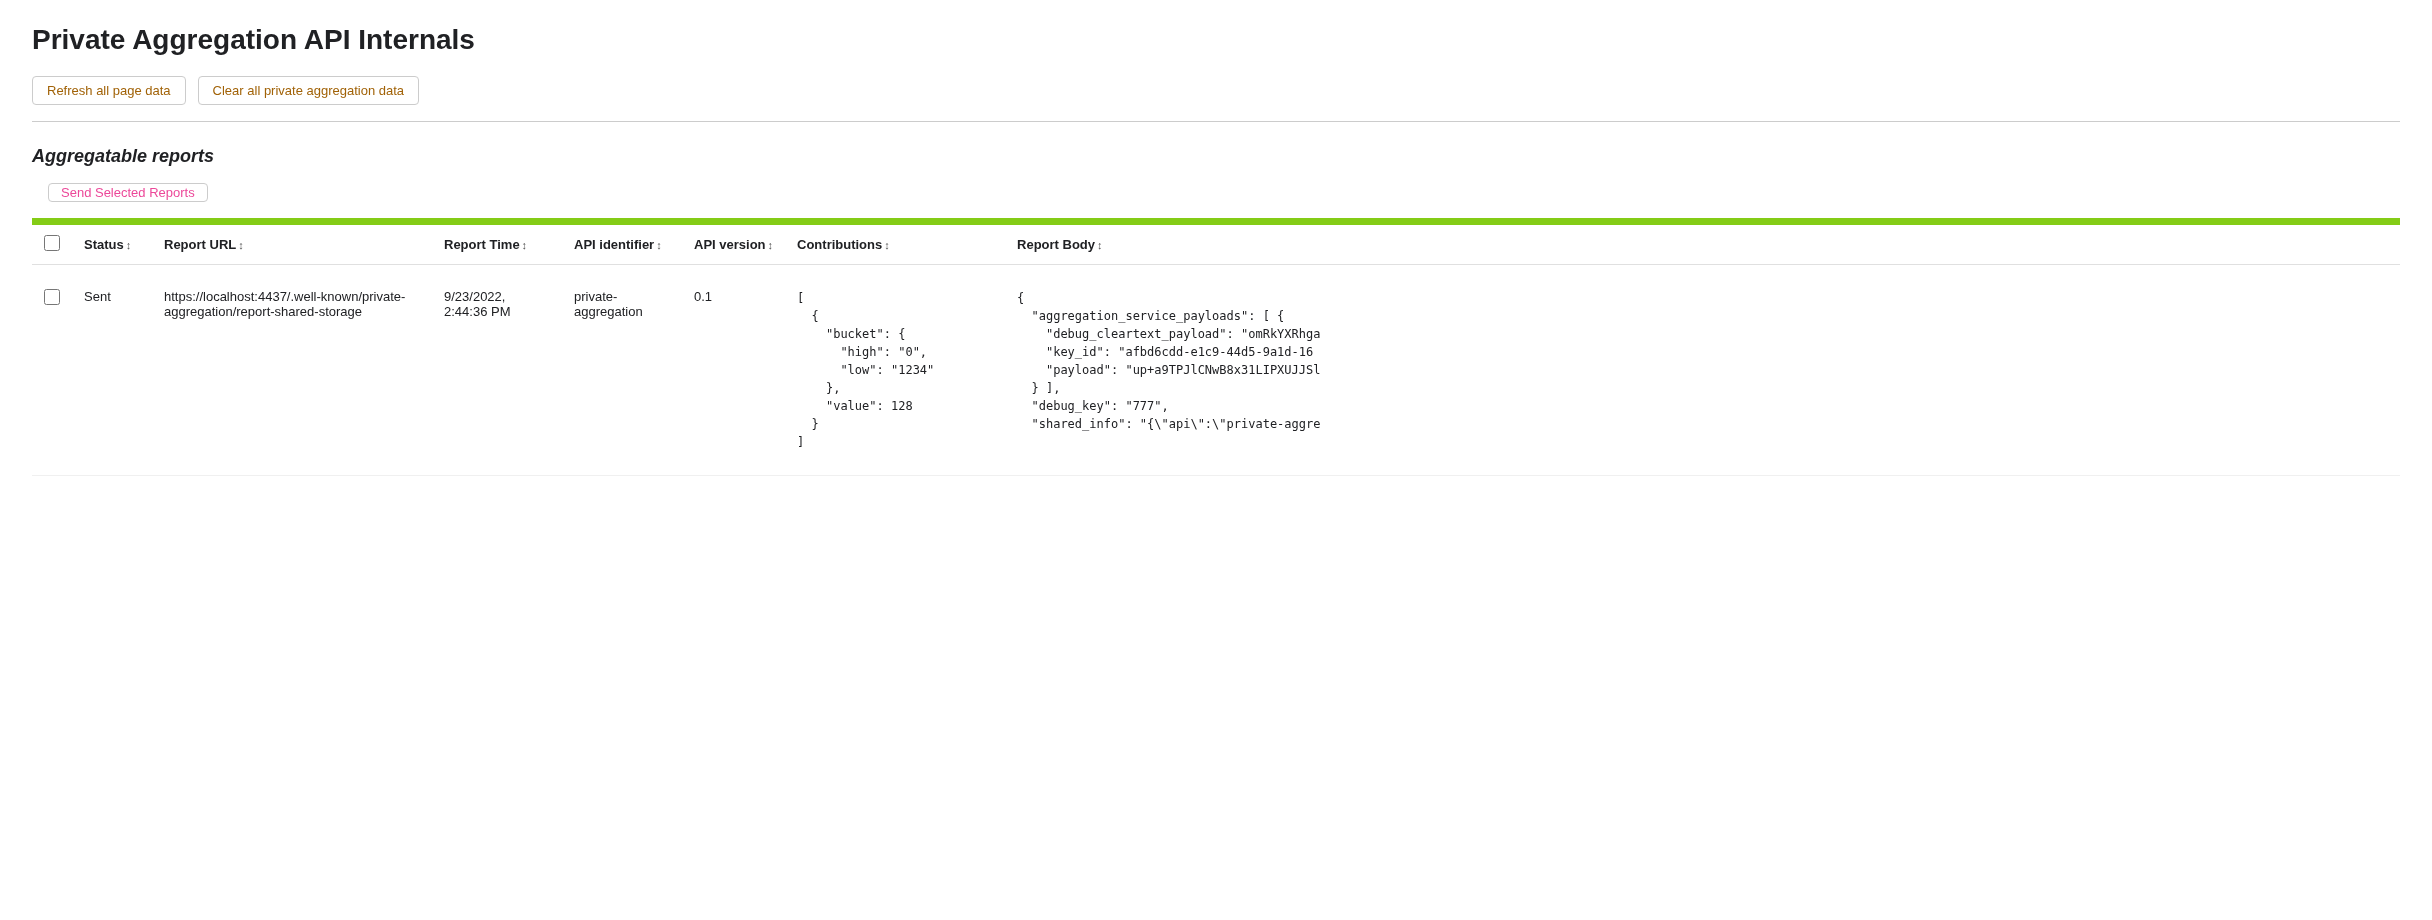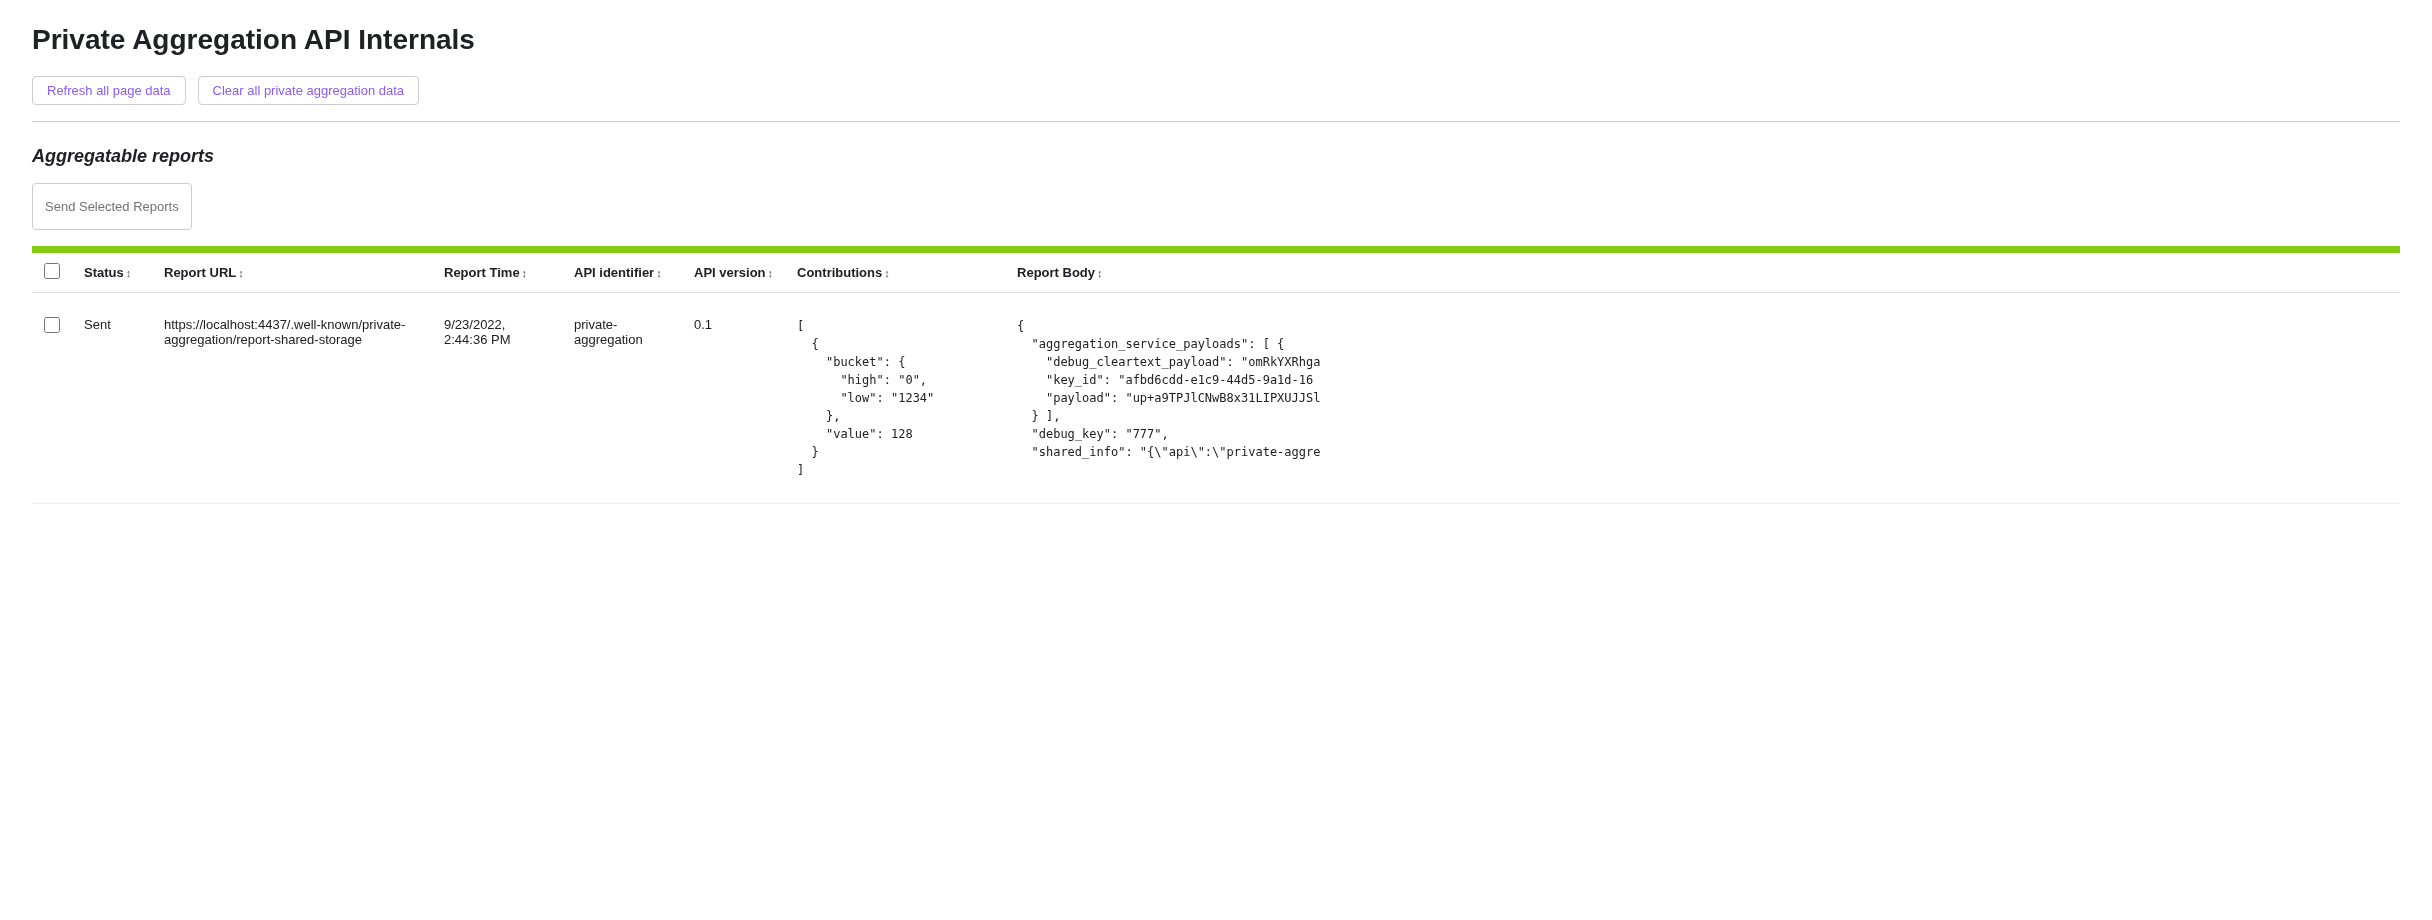--- a/index.html
+++ b/index.html
@@ -28,48 +28,49 @@
       margin-bottom: 16px;
     }
 
     .toolbar button {
       padding: 6px 14px;
       font-size: 13px;
       border: 1px solid #ccc;
       border-radius: 4px;
       background: #fff;
       cursor: pointer;
-      color: #8b5cf6;
+      color: #a16207;
     }
 
     hr {
       border: none;
       border-top: 1px solid #ccc;
       margin-bottom: 24px;
     }
 
     h2 {
       font-size: 18px;
       font-weight: bold;
       margin-bottom: 16px;
       font-style: italic;
     }
 
     .send-btn-wrapper {
       margin-bottom: 16px;
     }
 
     .send-btn {
-      padding: 15px 12px;
+      padding: 1px 12px;
       font-size: 13px;
       border: 1px solid #ccc;
       border-radius: 4px;
       background: #fff;
       cursor: pointer;
-      color: #737373;
+      color: #ec4899;
+      margin-left: 16px;
     }
 
     .reports-table {
       width: 100%;
       border-collapse: collapse;
       font-size: 13px;
     }
 
     .reports-table thead tr {
       border-top: 7px solid #84cc16;

